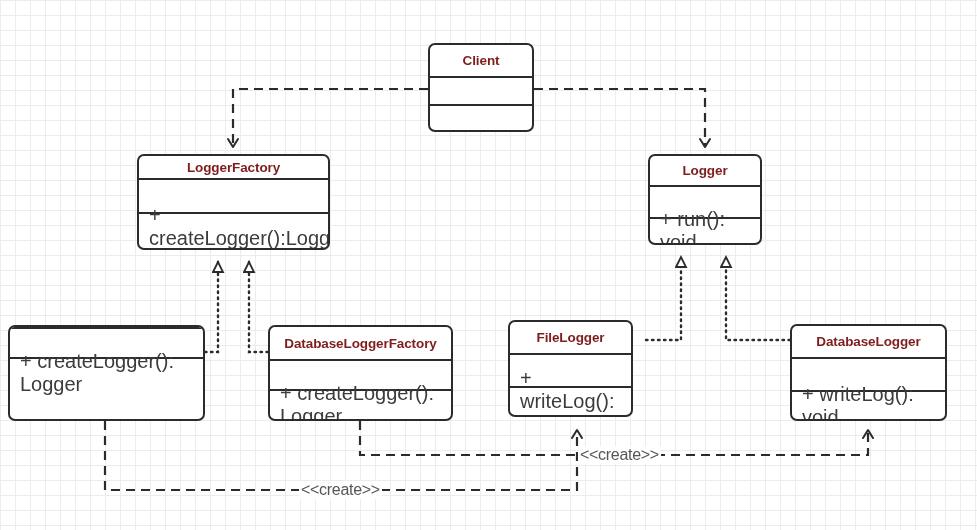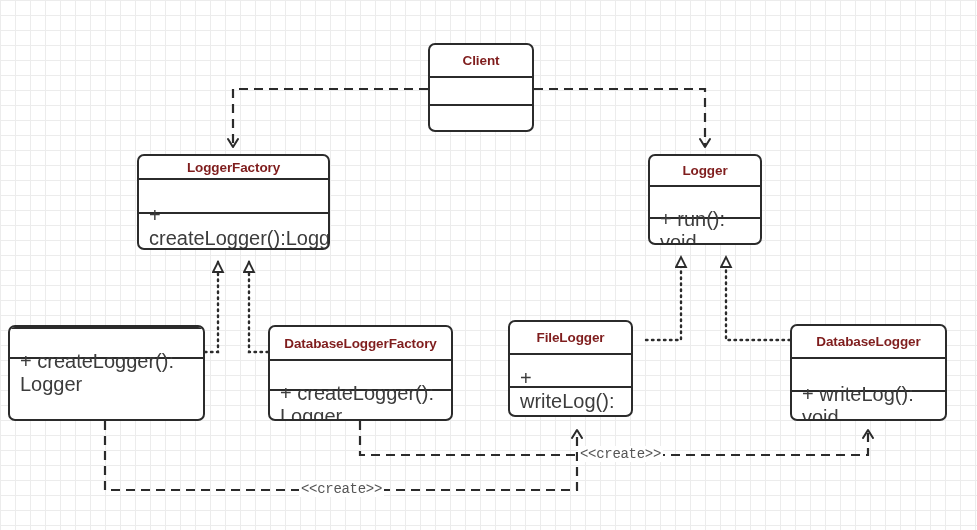--- a/index.html
+++ b/index.html
@@ -55,22 +55,22 @@
     border-top: 2px solid #2b2b2b;
   }
   .comp-ops {
     border-top: 2px solid #2b2b2b;
     padding-left: 10px;
     font-size: 20px;
     color: #3c3c3c;
   }
   .edge-label {
     position: absolute;
-    font-family: Liberation Mono, monospace;
-    font-size: 14px;
+    font-family: Liberation Sans, sans-serif;
+    font-size: 16px;
     color: #555555;
     background: #ffffff;
     padding: 0 2px;
     white-space: nowrap;
     z-index: 6;
     letter-spacing: -0.3px;
   }
 </style>
 </head>
 <body>

